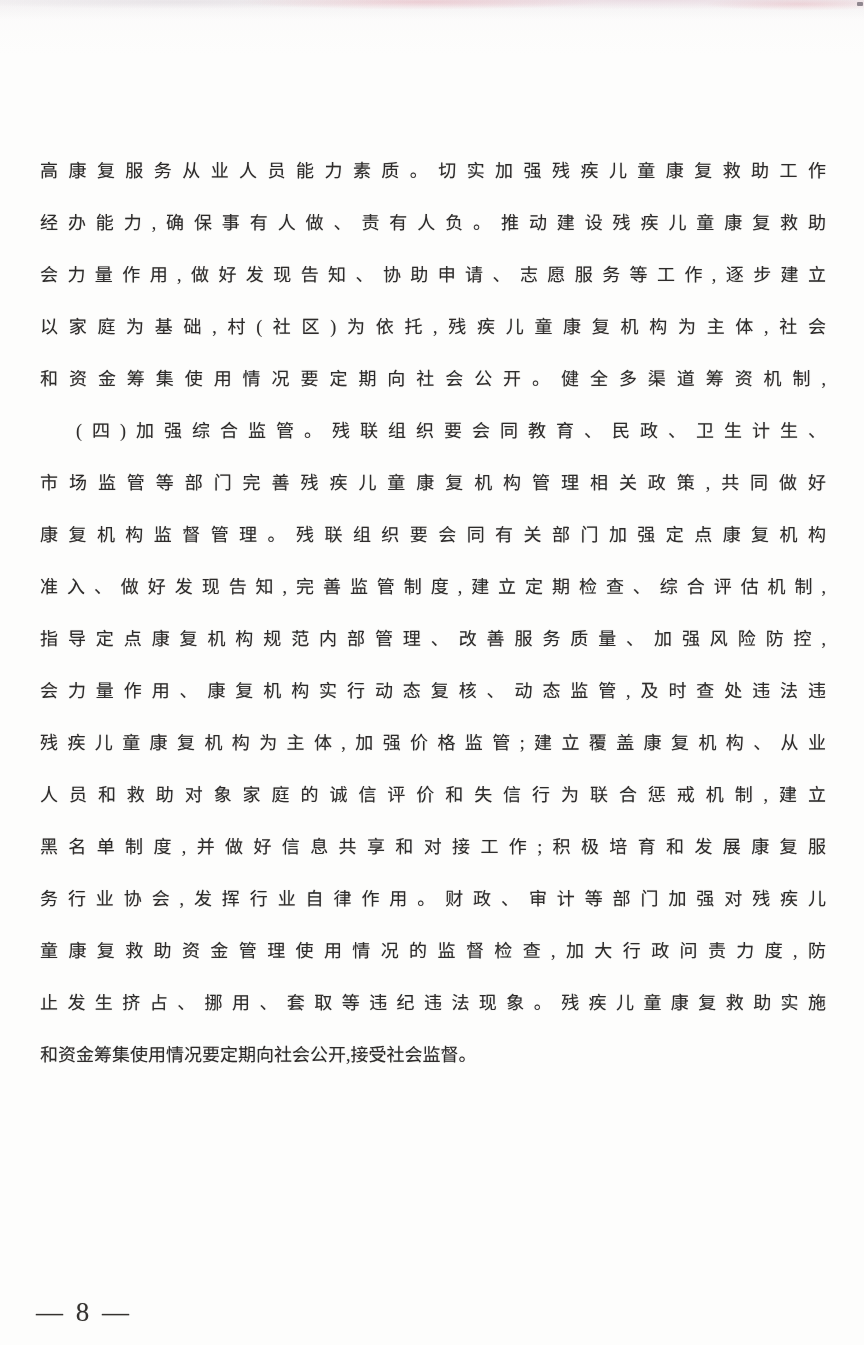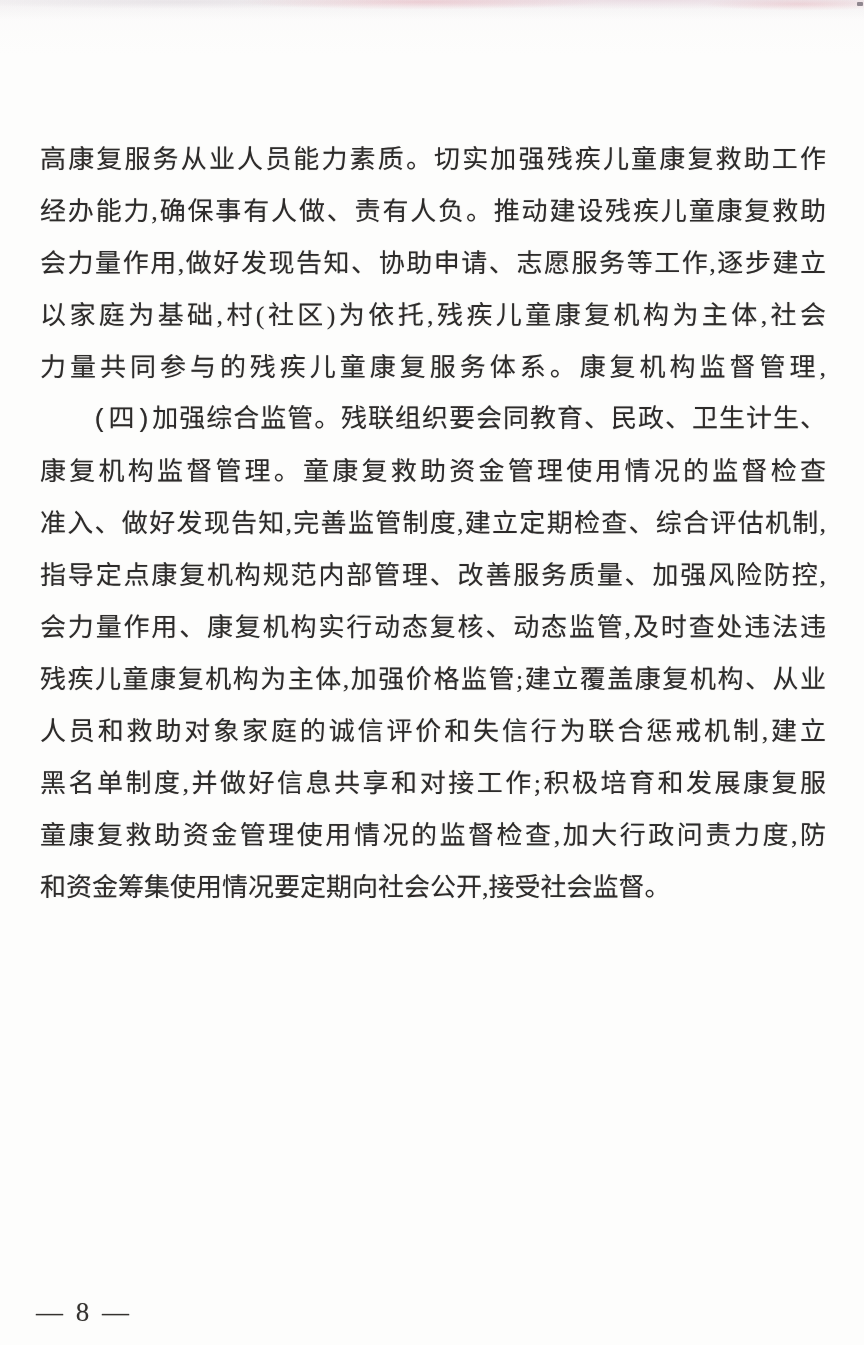--- a/index.html
+++ b/index.html
@@ -39,40 +39,39 @@
     top: 2px;
     right: 1px;
     width: 6px;
     height: 4px;
     border-radius: 1px;
     background: #5a5560;
     opacity: 0.65;
   }
   .content {
     position: absolute;
-    top: 134px;
+    top: 145px;
     left: 40px;
     right: 38px;
     color: #2d2b2a;
-    font-size: 26px;
+    font-size: 18px;
     line-height: 52px;
     text-shadow: 0 0 1px rgba(45,43,42,0.35);
   }
   .line {
     height: 52px;
     overflow: visible;
   }
   .line.j {
     text-align: justify;
     text-align-last: justify;
     text-justify: inter-character;
   }
   .line.indent {
     text-indent: 2em;
-    font-family: Liberation Mono, monospace;
   }
   .footer {
     position: absolute;
     left: 36px;
     top: 1290px;
     height: 44px;
     line-height: 44px;
     font-size: 27px;
     letter-spacing: 3px;
     color: #34322f;
@@ -84,27 +83,30 @@
 
 <div class="page">
   <div class="scan-smudge"></div>
   <div class="corner-speck"></div>
 
   <div class="content">
       <div class="line j">高康复服务从业人员能力素质。切实加强残疾儿童康复救助工作</div>
       <div class="line j">经办能力,确保事有人做、责有人负。推动建设残疾儿童康复救助</div>
       <div class="line j">会力量作用,做好发现告知、协助申请、志愿服务等工作,逐步建立</div>
       <div class="line j">以家庭为基础,村(社区)为依托,残疾儿童康复机构为主体,社会</div>
-      <div class="line j">力量共同参与的残疾儿童康复服务体系。康复机构监督管理,</div>
+      <div class="line j">和资金筹集使用情况要定期向社会公开。健全多渠道筹资机制,</div>
       <div class="line j indent">(四)加强综合监管。残联组织要会同教育、民政、卫生计生、</div>
-      <div class="line j">康复机构监督管理。童康复救助资金管理使用情况的监督检查</div>
+      <div class="line j">市场监管等部门完善残疾儿童康复机构管理相关政策,共同做好</div>
+      <div class="line j">康复机构监督管理。残联组织要会同有关部门加强定点康复机构</div>
       <div class="line j">准入、做好发现告知,完善监管制度,建立定期检查、综合评估机制,</div>
       <div class="line j">指导定点康复机构规范内部管理、改善服务质量、加强风险防控,</div>
       <div class="line j">会力量作用、康复机构实行动态复核、动态监管,及时查处违法违</div>
       <div class="line j">残疾儿童康复机构为主体,加强价格监管;建立覆盖康复机构、从业</div>
       <div class="line j">人员和救助对象家庭的诚信评价和失信行为联合惩戒机制,建立</div>
       <div class="line j">黑名单制度,并做好信息共享和对接工作;积极培育和发展康复服</div>
+      <div class="line j">务行业协会,发挥行业自律作用。财政、审计等部门加强对残疾儿</div>
       <div class="line j">童康复救助资金管理使用情况的监督检查,加大行政问责力度,防</div>
+      <div class="line j">止发生挤占、挪用、套取等违纪违法现象。残疾儿童康复救助实施</div>
       <div class="line">和资金筹集使用情况要定期向社会公开,接受社会监督。</div>
     </div>
 
   <div class="footer">— 8 —</div>
 </div>
 
 </body></html>

